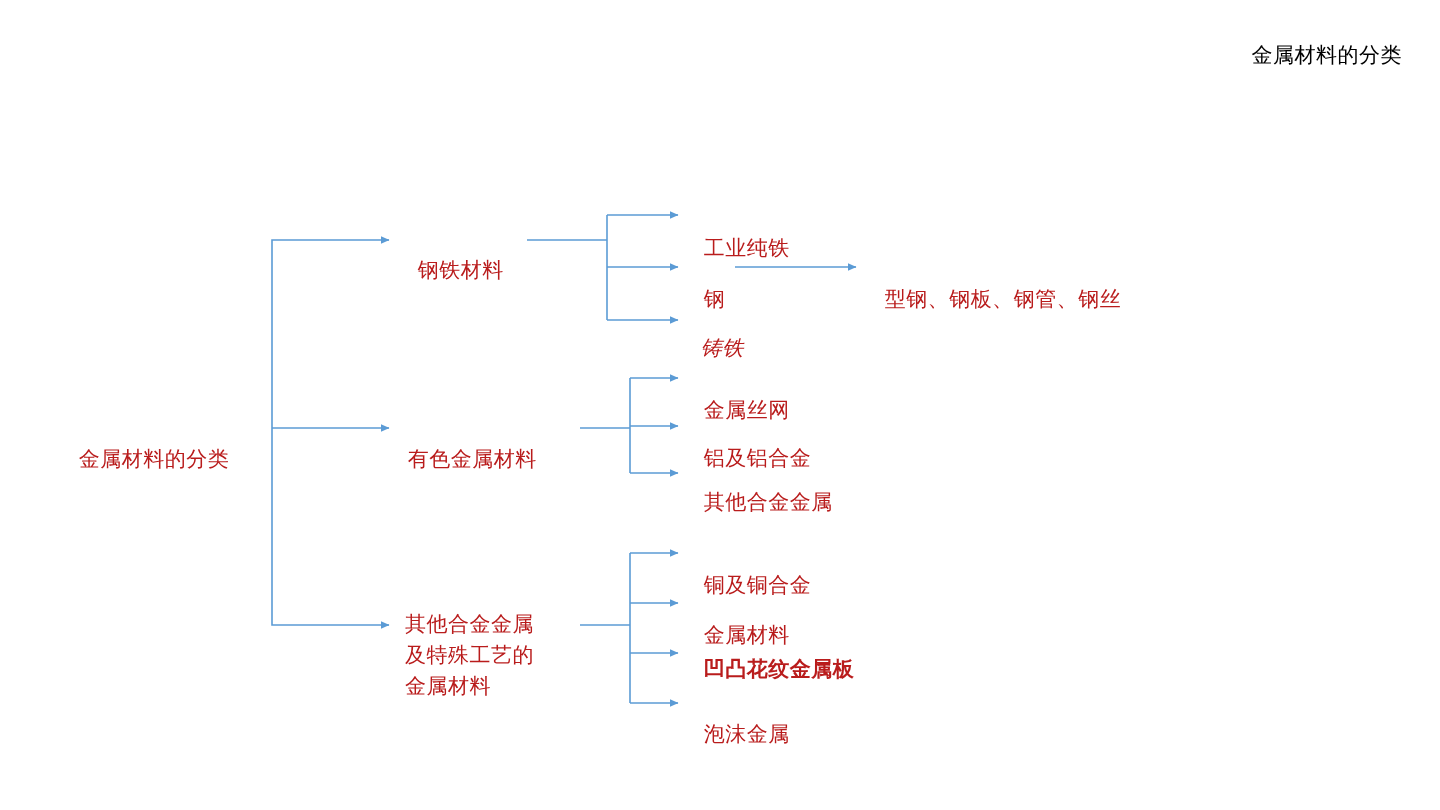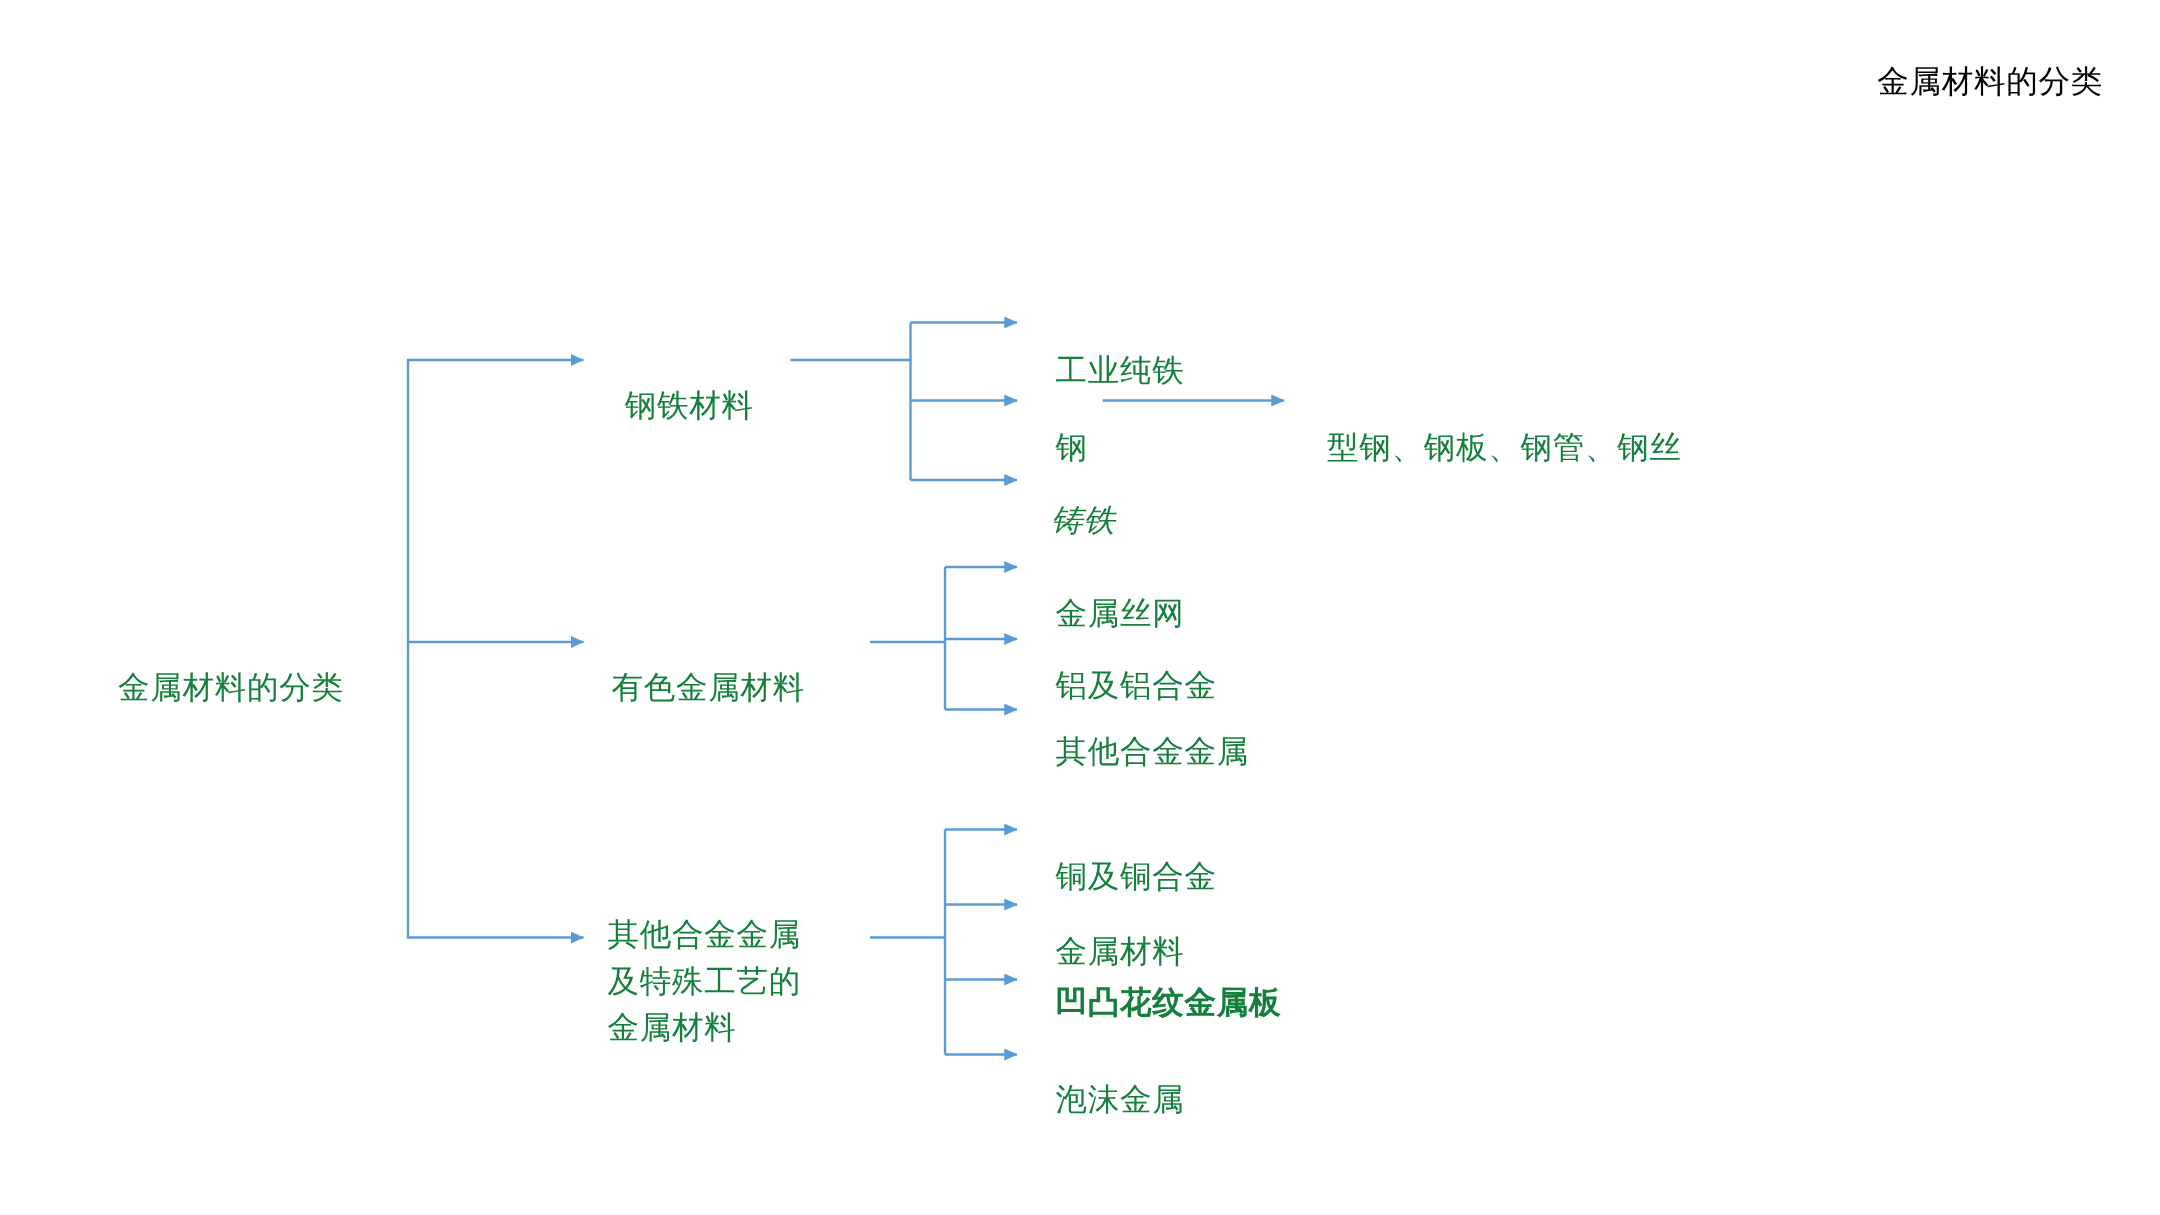--- a/index.html
+++ b/index.html
@@ -19,21 +19,21 @@
     position: absolute;
     left: 0;
     top: 0;
     width: 1440px;
     height: 810px;
   }
   .node-label {
     position: absolute;
     font-size: 21px;
     line-height: 30px;
-    color: #15803d;
+    color: #b91c1c;
     white-space: pre;
     letter-spacing: 0.5px;
   }
   .corner-title {
     position: absolute;
     right: 38px;
     top: 40px;
     font-size: 21px;
     line-height: 30px;
     color: #000000;
@@ -82,21 +82,21 @@
     <path d="M630,603 L678,603" marker-end="url(#arrow)"></path>
     <path d="M630,653 L678,653" marker-end="url(#arrow)"></path>
     <path d="M630,703 L678,703" marker-end="url(#arrow)"></path>
   </g>
 </svg>
 
 <div class="node-label" style="left:66px; top:414px;">
   <span>金属材料的分类</span>
 </div>
 
-<div class="node-label" style="left:405px; top:225px;font-family:Liberation Serif, serif;">
+<div class="node-label" style="left:405px; top:225px;">
   <span>钢铁材料</span>
 </div>
 
 <div class="node-label" style="left:395px; top:414px;">
   <span>有色金属材料</span>
 </div>
 
 <div class="node-label multiline" style="left:405px; top:577px;">
   <span>其他合金金属
 及特殊工艺的

